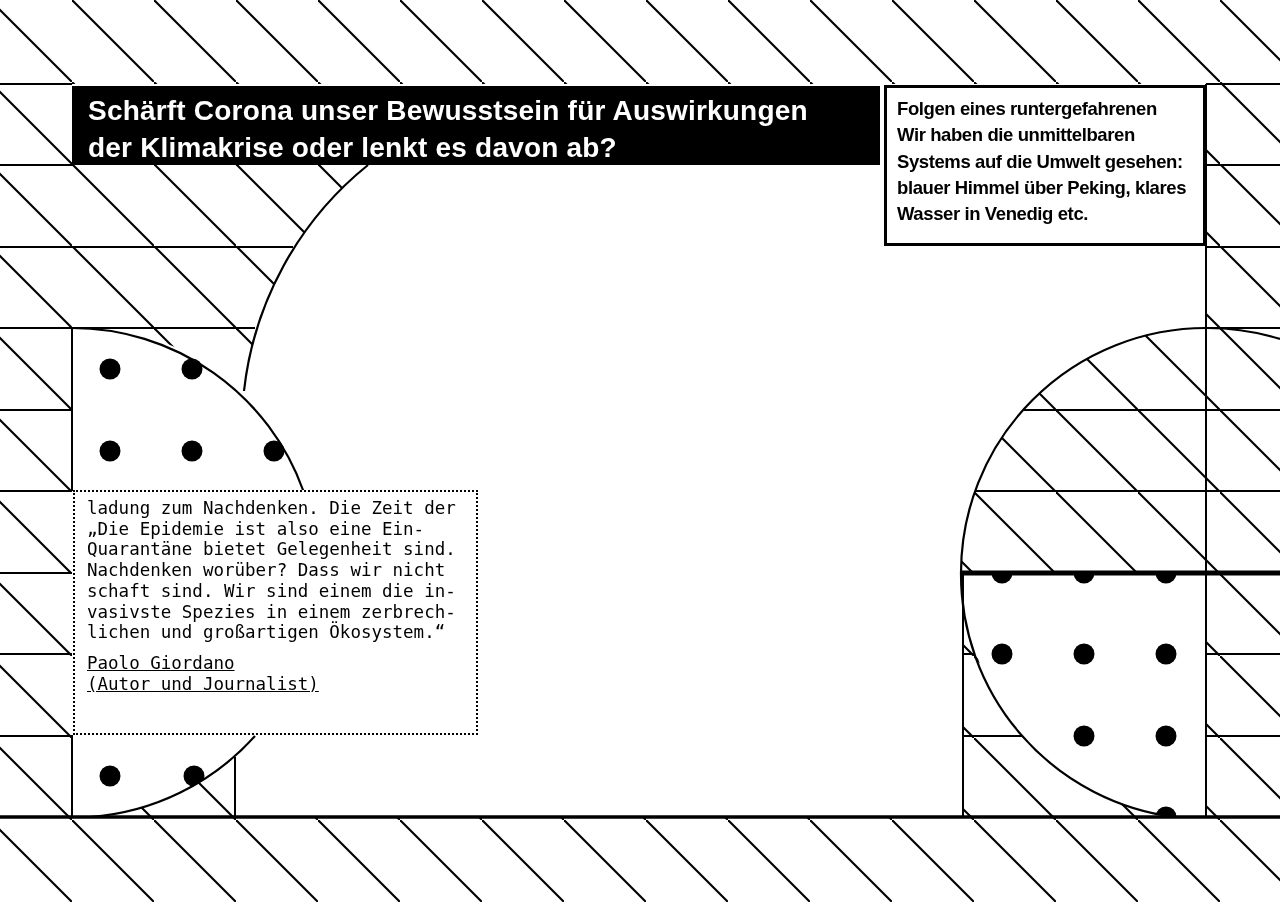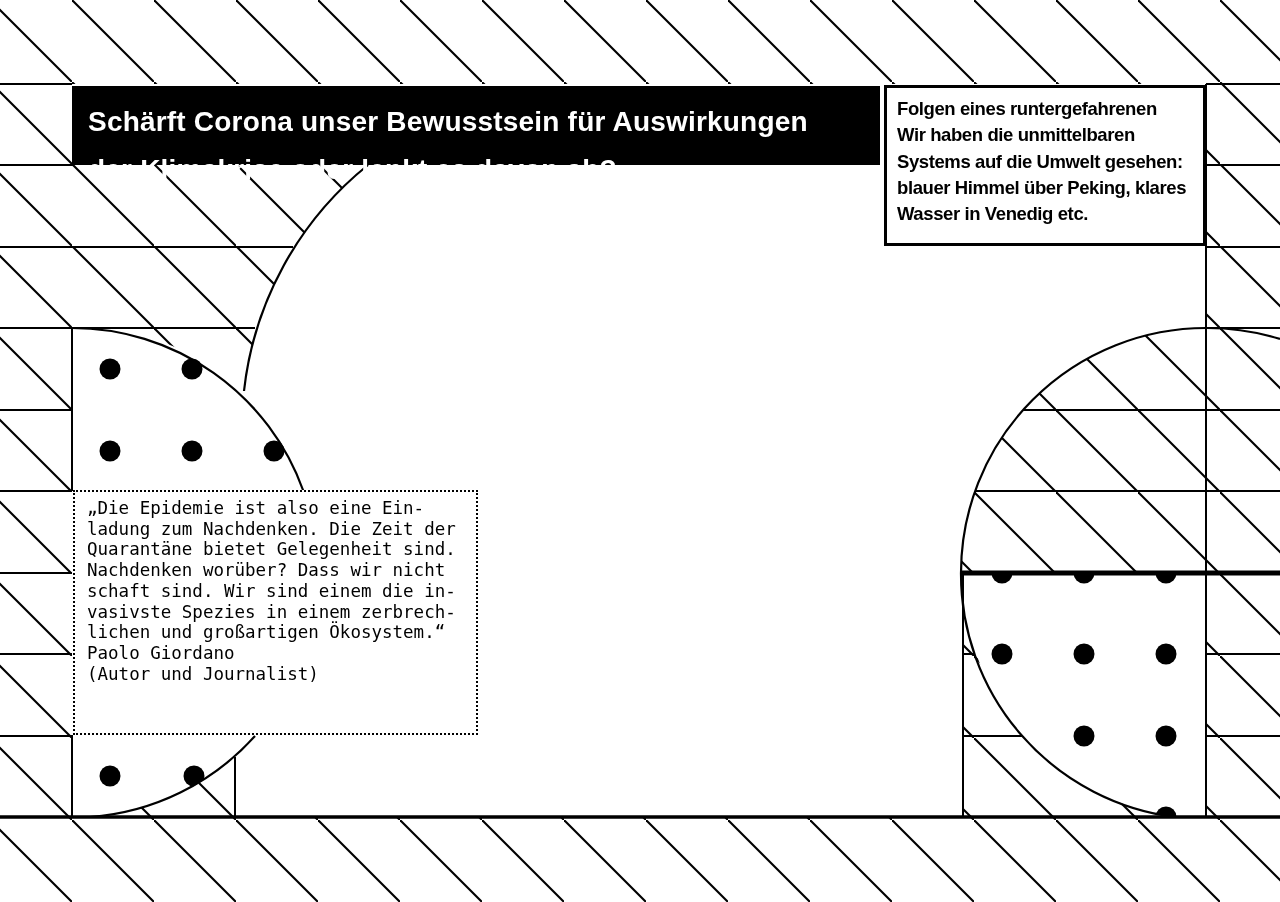--- a/index.html
+++ b/index.html
@@ -3,32 +3,32 @@
 <meta charset="utf-8">
 <style>
   html,body{margin:0;padding:0;background:#fff;}
   #stage{position:relative;width:1280px;height:902px;overflow:hidden;background:#fff;
          font-family:"Liberation Sans",sans-serif;}
   #pattern-layer{position:absolute;left:0;top:0;width:1280px;height:902px;}
   
   #title-bar{position:absolute;left:72px;top:86px;width:808px;height:79px;background:#000;
              color:#fff;box-sizing:border-box;padding:6px 0 0 16px;}
   #title-bar .tline{white-space:nowrap;font-size:28px;line-height:37px;font-weight:700;
-                    letter-spacing:0.2px;margin-top:11px;}
+                    letter-spacing:0.2px;}
   
   #info-box{position:absolute;left:884px;top:85px;width:322px;height:161px;background:#fff;
             border:3px solid #000;box-sizing:border-box;padding:8px 0 0 10px;}
   #info-box .iline{white-space:nowrap;font-size:18.5px;line-height:26.3px;font-weight:700;
                    letter-spacing:-0.4px;color:#000;}
   
   #quote-box{position:absolute;left:73px;top:490px;width:405px;height:245px;background:#fff;
              border:2px dotted #000;box-sizing:border-box;padding:6px 0 0 12px;
              font-family:"DejaVu Sans Mono","Liberation Mono",monospace;}
   #quote-box .qline{white-space:nowrap;font-size:17.5px;line-height:20.7px;color:#000;}
-  #attribution{margin-top:0;}
+  #attribution{margin-top:10px;text-decoration:underline;}
 </style>
 </head>
 <body>
 
 <div id="stage">
 
   <svg id="pattern-layer" width="1280" height="902" viewBox="0 0 1280 902" xmlns="http://www.w3.org/2000/svg">
     <defs>
       <pattern id="hatch" patternUnits="userSpaceOnUse" x="72" y="0" width="82" height="82">
         <path d="M0,0 L82,82" stroke="#000" stroke-width="2.1" fill="none"></path>
@@ -131,22 +131,22 @@
   <div id="info-box">
     <div class="iline">Folgen eines runtergefahrenen</div>
     <div class="iline">Wir haben die unmittelbaren</div>
     <div class="iline">Systems auf die Umwelt gesehen:</div>
     <div class="iline">blauer Himmel über Peking, klares</div>
     <div class="iline">Wasser in Venedig etc.</div>
   </div>
 
   <div id="quote-box">
     <div>
+      <div class="qline">ladung zum Nachdenken. Die Zeit der</div>
       <div class="qline">„Die Epidemie ist also eine Ein-</div>
-      <div class="qline">ladung zum Nachdenken. Die Zeit der</div>
       <div class="qline">Quarantäne bietet Gelegenheit sind.</div>
       <div class="qline">Nachdenken worüber? Dass wir nicht</div>
       <div class="qline">schaft sind. Wir sind einem die in-</div>
       <div class="qline">vasivste Spezies in einem zerbrech-</div>
       <div class="qline">lichen und großartigen Ökosystem.“</div>
     </div>
     <div id="attribution">
       <div class="qline">Paolo Giordano</div>
       <div class="qline">(Autor und Journalist)</div>
     </div>

